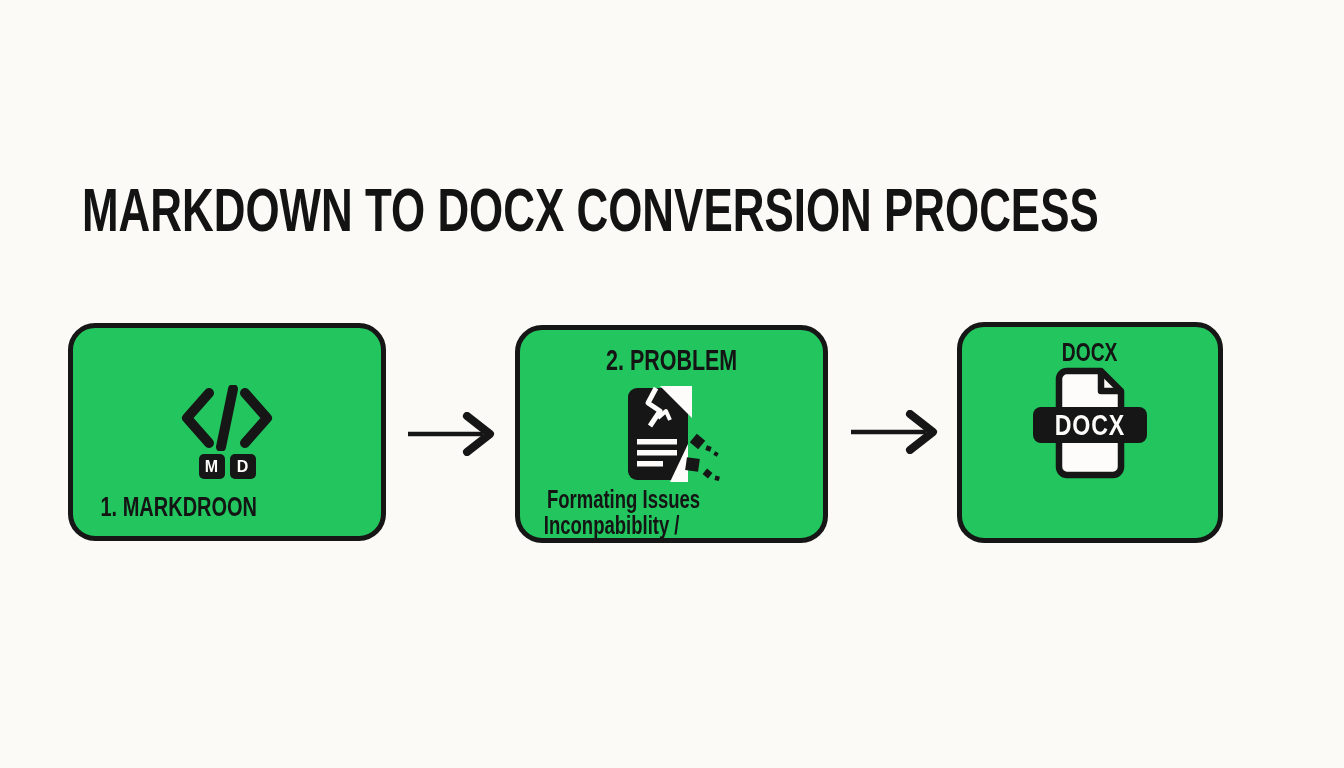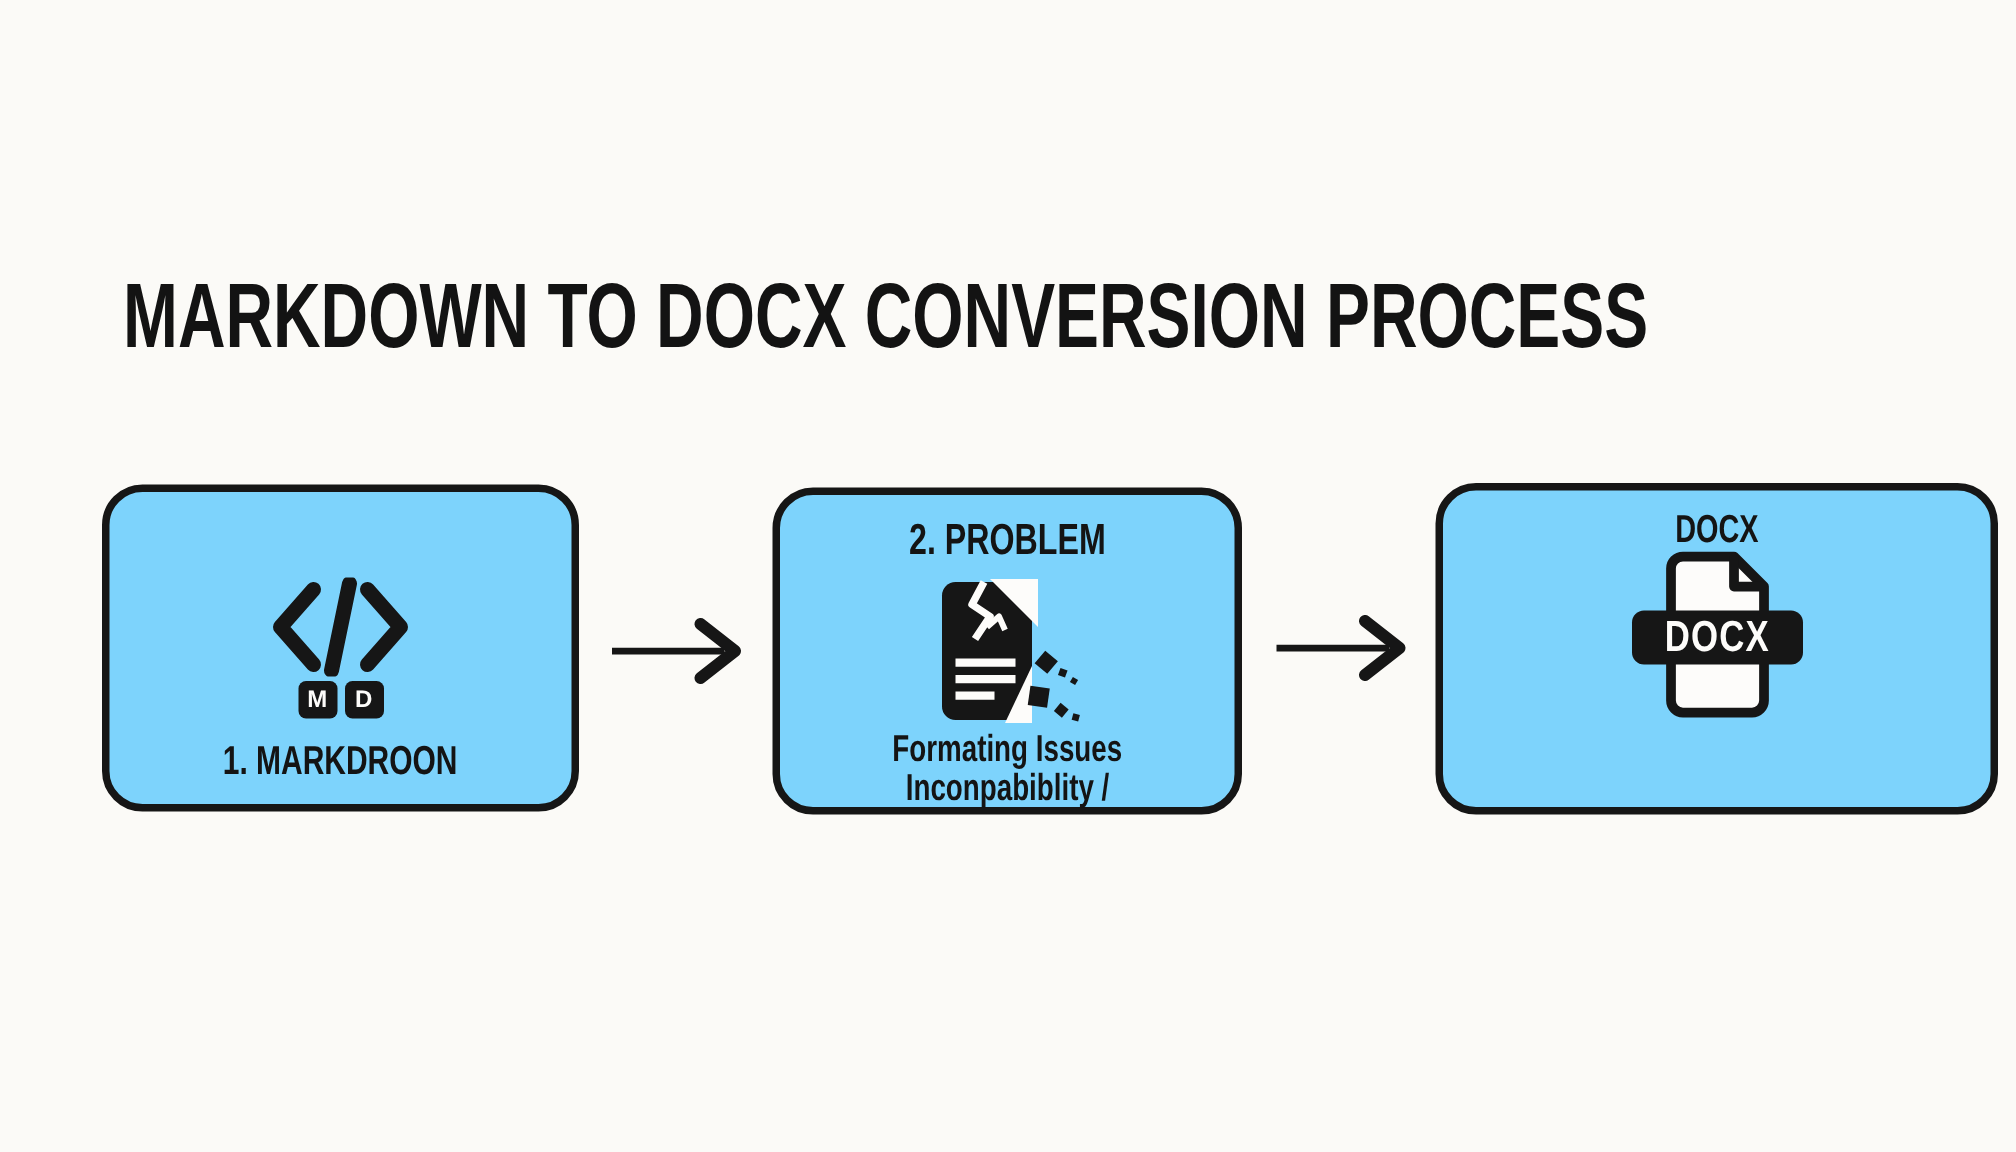--- a/index.html
+++ b/index.html
@@ -15,34 +15,34 @@
   .title{
     position:absolute;left:82px;top:180px;margin:0;
     font-size:61px;font-weight:bold;line-height:1;
     letter-spacing:0px;white-space:nowrap;color:#131313;
     transform:scaleX(0.72);transform-origin:left top;
   }
 
   
   .step-box{
     position:absolute;box-sizing:border-box;
-    border:5px solid #161616;border-radius:27px;background:#7dd3fc;text-decoration:underline;
+    border:5px solid #161616;border-radius:27px;background:#22c55e;text-decoration:underline;
   }
   .box1{left:68px;top:323px;width:318px;height:218px;}
   .box2{left:515px;top:325px;width:313px;height:218px;}
-  .box3{left:957px;top:322px;width:375px;height:221px;}
+  .box3{left:957px;top:322px;width:266px;height:221px;}
 
   .cond{display:inline-block;transform:scaleX(0.74);transform-origin:center;white-space:nowrap;}
 
   .box-label{
     position:absolute;left:0;right:0;text-align:center;
     font-weight:bold;color:#141414;line-height:1;
   }
   .caption{
-    position:absolute;left:0;right:0;text-align:center;
+    position:absolute;left:0;right:0;text-align:left;
     font-weight:bold;color:#141414;line-height:1;
   }
   .caption .line{display:block;line-height:26px;}
 
   
   .code-icon-wrap{position:absolute;left:0;right:0;top:57px;display:flex;justify-content:center;}
   .md-badges{position:absolute;left:0;right:0;top:126px;display:flex;justify-content:center;gap:5px;}
   .badge{
     width:26px;height:25px;background:#161616;border-radius:5px;
     display:flex;align-items:center;justify-content:center;

